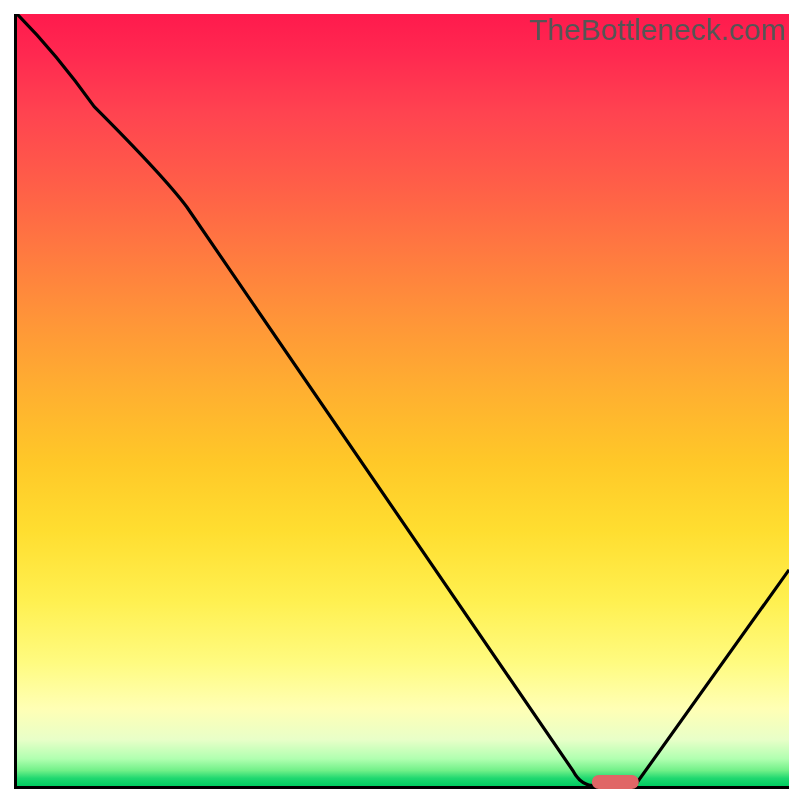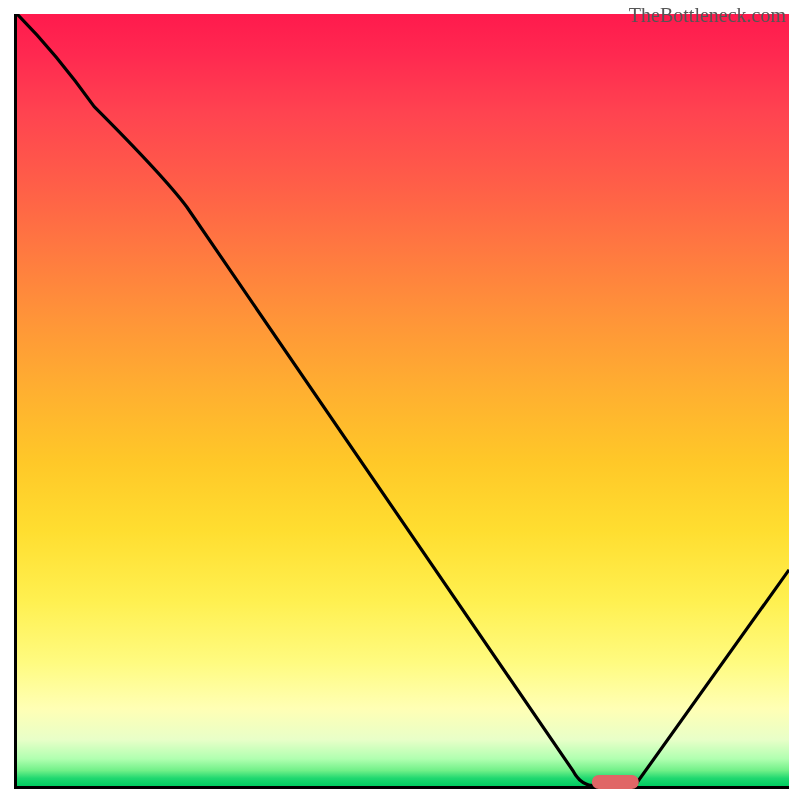--- a/index.html
+++ b/index.html
@@ -45,27 +45,26 @@
       #ffffb5 90%,
       #e8ffc8 94%,
       #b0ffb0 96.5%,
       #70f088 98%,
       #20d870 99%,
       #00cc60 100%
     );
   }
   .watermark {
     position: absolute;
-    top: 4px;
+    top: 13px;
     right: 14px;
     color: #555;
-    font-size: 20px;
+    font-size: 30px;
     font-weight: normal;
     z-index: 10;
-    font-family: Liberation Serif, serif;
   }
   .line-svg {
     position: absolute;
     left: 0;
     top: 0;
     width: 100%;
     height: 100%;
     z-index: 5;
   }
   .marker {

